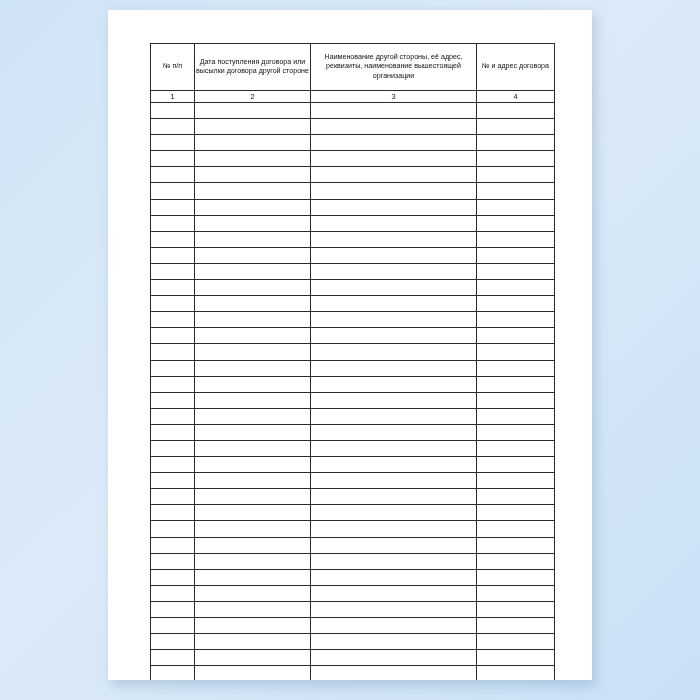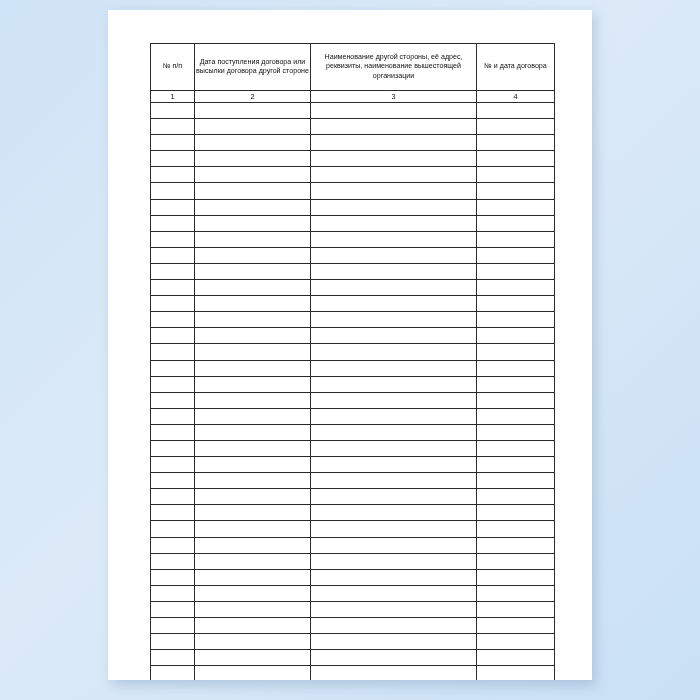--- a/index.html
+++ b/index.html
@@ -93,21 +93,21 @@
           <col class="c1">
             <col class="c2">
             <col class="c3">
             <col class="c4">
         </colgroup>
         <thead>
           <tr>
             <th class="hdr">№ п/п</th>
             <th class="hdr">Дата поступления договора или высылки договора другой стороне</th>
             <th class="hdr">Наименование другой стороны, её адрес, реквизиты, наименование вышестоящей организации</th>
-            <th class="hdr">№ и дата договора</th>
+            <th class="hdr">№ и адрес договора</th>
           </tr>
           <tr>
             <td class="numrow">1</td>
             <td class="numrow">2</td>
             <td class="numrow">3</td>
             <td class="numrow">4</td>
           </tr>
         </thead>
         <tbody id="rows-body">
             <tr>

